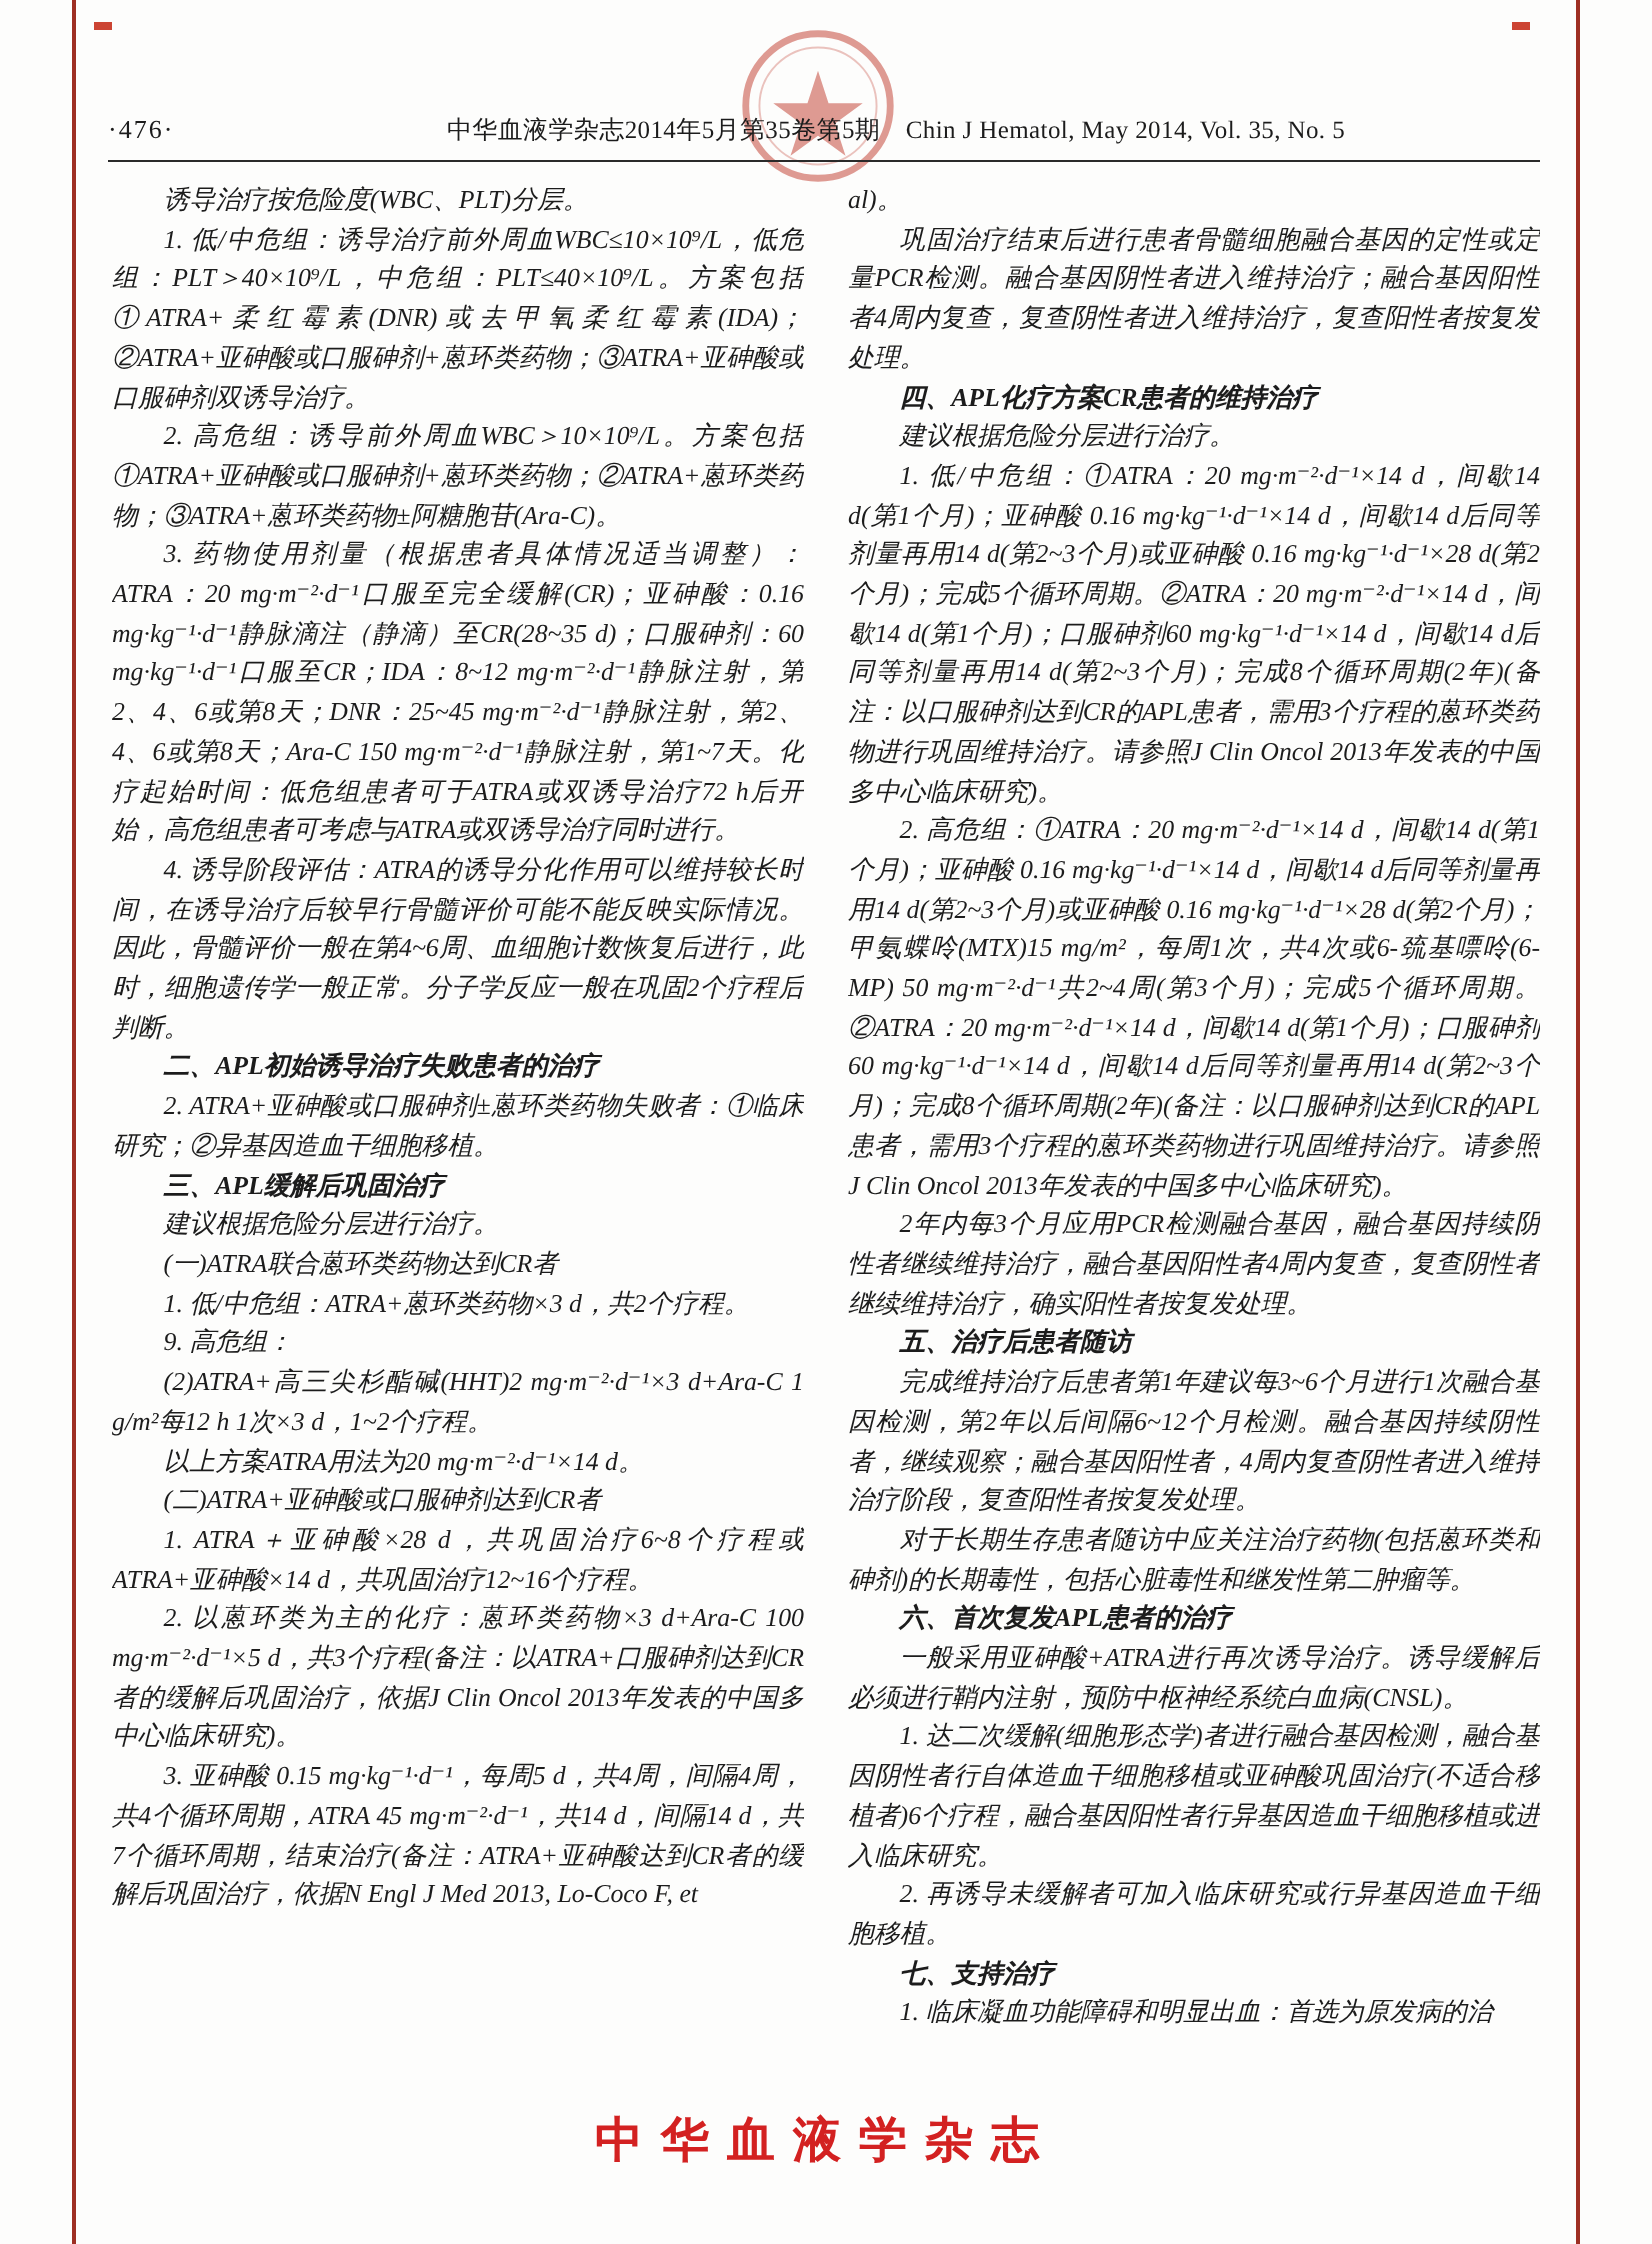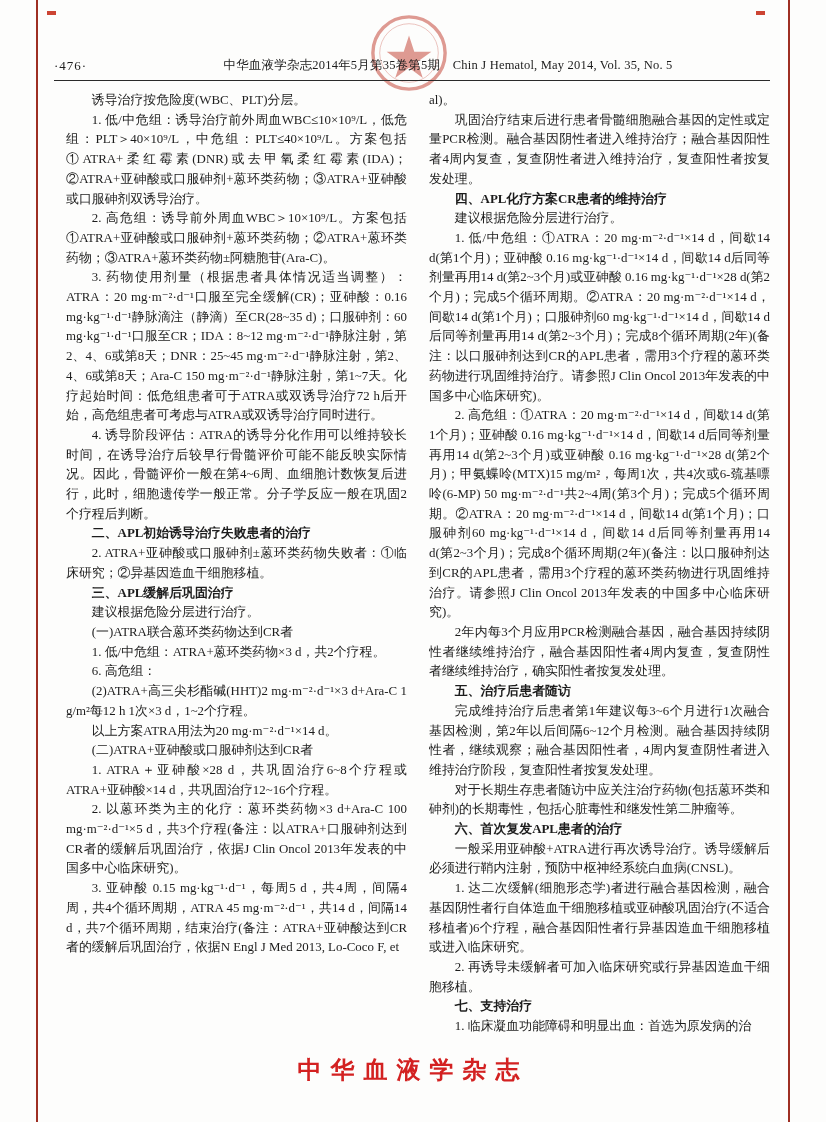--- a/index.html
+++ b/index.html
@@ -16,29 +16,29 @@
   .corner-mark.left  { left:47px; }
   .corner-mark.right { left:756px; }
 
   .seal {
     position:absolute; left:368px; top:12px; width:82px; height:82px;
     opacity:.5; z-index:1; pointer-events:none;
   }
 
   .header {
     position:absolute; top:57px; left:54px; right:56px; z-index:2;
-    display:flex; align-items:center;
+    display:flex; align-items:flex-start;
   }
   .page-num { font-size:13px; width:72px; letter-spacing:1px; }
   .journal-line { flex:1; text-align:center; font-size:12.5px; letter-spacing:.2px; }
   .header-rule { position:absolute; top:80px; left:54px; right:56px; height:1px; background:#2a2a2a; z-index:2; }
 
   .content {
-    position:absolute; top:91px; left:66px; right:56px; height:968px;
-    display:flex; gap:22px; overflow:hidden; z-index:2;
+    position:absolute; top:91px; left:56px; right:56px; height:968px;
+    display:flex; gap:22px; overflow:hidden; z-index:2;font-style:italic;
   }
   .col { width:347px; overflow:hidden; }
   .para { font-size:12.9px; line-height:19.7px; text-align:justify; }
   .para.indent { text-indent:2em; }
   .para.bold { font-weight:bold; }
 
   .footer-mark {
     position:absolute; left:0; right:0; top:1054px; z-index:2;
     text-align:center; color:#d32121; font-size:24px; font-weight:bold;
     letter-spacing:9px; font-family:"Liberation Serif","DejaVu Serif",serif;
@@ -74,21 +74,21 @@
         <p class="para indent">1. 低/中危组：诱导治疗前外周血WBC≤10×10⁹/L，低危组：PLT＞40×10⁹/L，中危组：PLT≤40×10⁹/L。方案包括①ATRA+柔红霉素(DNR)或去甲氧柔红霉素(IDA)；②ATRA+亚砷酸或口服砷剂+蒽环类药物；③ATRA+亚砷酸或口服砷剂双诱导治疗。</p>
         <p class="para indent">2. 高危组：诱导前外周血WBC＞10×10⁹/L。方案包括①ATRA+亚砷酸或口服砷剂+蒽环类药物；②ATRA+蒽环类药物；③ATRA+蒽环类药物±阿糖胞苷(Ara-C)。</p>
         <p class="para indent">3. 药物使用剂量（根据患者具体情况适当调整）：ATRA：20 mg·m⁻²·d⁻¹口服至完全缓解(CR)；亚砷酸：0.16 mg·kg⁻¹·d⁻¹静脉滴注（静滴）至CR(28~35 d)；口服砷剂：60 mg·kg⁻¹·d⁻¹口服至CR；IDA：8~12 mg·m⁻²·d⁻¹静脉注射，第2、4、6或第8天；DNR：25~45 mg·m⁻²·d⁻¹静脉注射，第2、4、6或第8天；Ara-C 150 mg·m⁻²·d⁻¹静脉注射，第1~7天。化疗起始时间：低危组患者可于ATRA或双诱导治疗72 h后开始，高危组患者可考虑与ATRA或双诱导治疗同时进行。</p>
         <p class="para indent">4. 诱导阶段评估：ATRA的诱导分化作用可以维持较长时间，在诱导治疗后较早行骨髓评价可能不能反映实际情况。因此，骨髓评价一般在第4~6周、血细胞计数恢复后进行，此时，细胞遗传学一般正常。分子学反应一般在巩固2个疗程后判断。</p>
         <p class="para indent bold">二、APL初始诱导治疗失败患者的治疗</p>
         <p class="para indent">2. ATRA+亚砷酸或口服砷剂±蒽环类药物失败者：①临床研究；②异基因造血干细胞移植。</p>
         <p class="para indent bold">三、APL缓解后巩固治疗</p>
         <p class="para indent">建议根据危险分层进行治疗。</p>
         <p class="para indent">(一)ATRA联合蒽环类药物达到CR者</p>
         <p class="para indent">1. 低/中危组：ATRA+蒽环类药物×3 d，共2个疗程。</p>
-        <p class="para indent">6. 高危组：</p>
+        <p class="para indent">9. 高危组：</p>
         <p class="para indent">(2)ATRA+高三尖杉酯碱(HHT)2 mg·m⁻²·d⁻¹×3 d+Ara-C 1 g/m²每12 h 1次×3 d，1~2个疗程。</p>
         <p class="para indent">以上方案ATRA用法为20 mg·m⁻²·d⁻¹×14 d。</p>
         <p class="para indent">(二)ATRA+亚砷酸或口服砷剂达到CR者</p>
         <p class="para indent">1. ATRA＋亚砷酸×28 d，共巩固治疗6~8个疗程或ATRA+亚砷酸×14 d，共巩固治疗12~16个疗程。</p>
         <p class="para indent">2. 以蒽环类为主的化疗：蒽环类药物×3 d+Ara-C 100 mg·m⁻²·d⁻¹×5 d，共3个疗程(备注：以ATRA+口服砷剂达到CR者的缓解后巩固治疗，依据J Clin Oncol 2013年发表的中国多中心临床研究)。</p>
         <p class="para indent">3. 亚砷酸 0.15 mg·kg⁻¹·d⁻¹，每周5 d，共4周，间隔4周，共4个循环周期，ATRA 45 mg·m⁻²·d⁻¹，共14 d，间隔14 d，共7个循环周期，结束治疗(备注：ATRA+亚砷酸达到CR者的缓解后巩固治疗，依据N Engl J Med 2013, Lo-Coco F, et</p>
       </div>
     <div class="col">
         <p class="para">al)。</p>
         <p class="para indent">巩固治疗结束后进行患者骨髓细胞融合基因的定性或定量PCR检测。融合基因阴性者进入维持治疗；融合基因阳性者4周内复查，复查阴性者进入维持治疗，复查阳性者按复发处理。</p>

